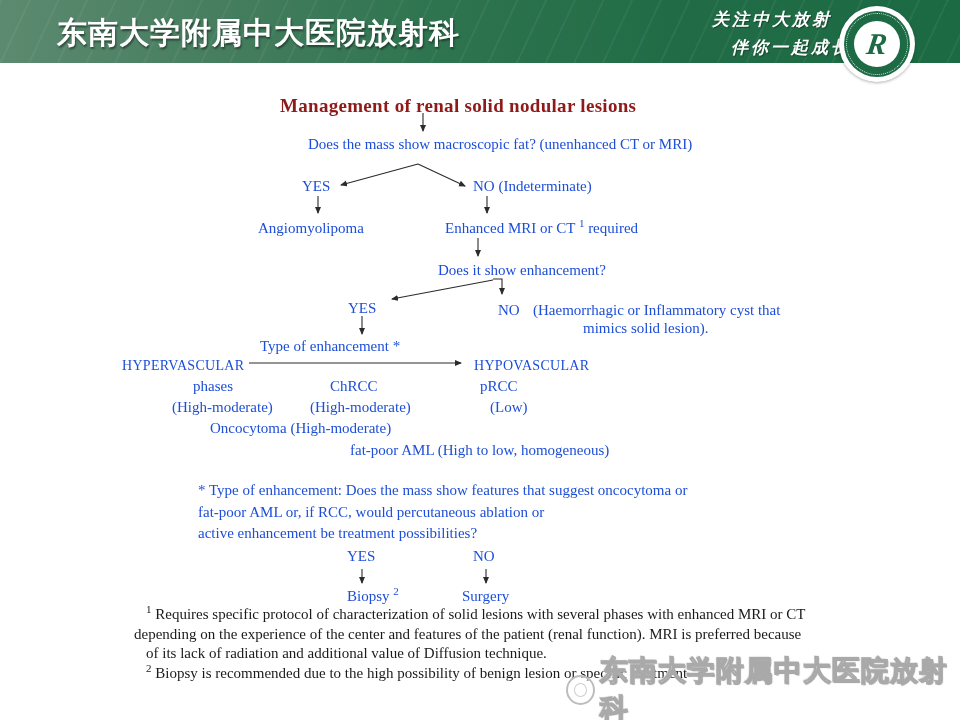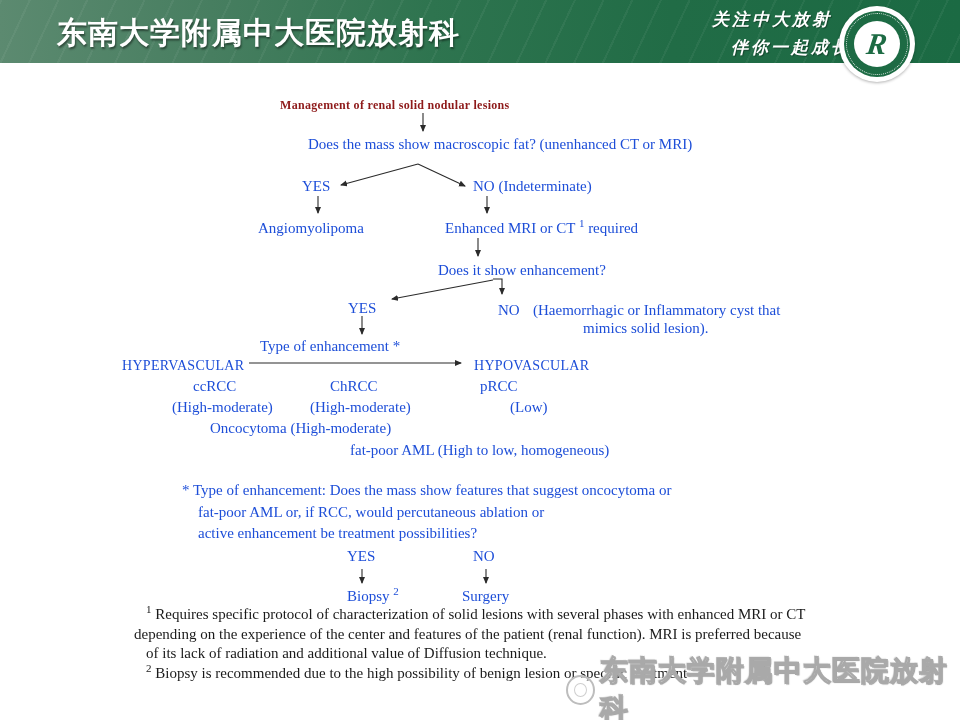--- a/index.html
+++ b/index.html
@@ -22,21 +22,21 @@
   .logo{position:absolute;left:839px;top:6px;width:76px;height:76px;border-radius:50%;
         background:#fff;box-shadow:0 1px 3px rgba(0,0,0,.3);z-index:3;}
   .logo-ring{position:absolute;inset:5px;border-radius:50%;background:#1d6b44;}
   .logo-dots{position:absolute;inset:2px;border-radius:50%;border:1px dotted rgba(255,255,255,.85);}
   .logo-face{position:absolute;inset:10px;border-radius:50%;background:#fff;
         display:flex;align-items:center;justify-content:center;}
   .logo-r{font-style:italic;font-weight:bold;font-size:30px;color:#1d6b44;transform:skewX(-8deg);line-height:1;}
 
   
   .lbl{position:absolute;white-space:nowrap;font-size:15px;line-height:19px;color:#1d4ed8;}
-  .flow-title{font-size:12px;font-weight:bold;color:#8e1a1a;letter-spacing:.3px;}
+  .flow-title{font-size:19px;font-weight:bold;color:#8e1a1a;letter-spacing:.3px;}
   .vasc{font-size:14px;letter-spacing:.3px;}
   sup{font-size:11px;line-height:0;}
 
   .arrows{position:absolute;left:0;top:0;width:960px;height:720px;pointer-events:none;}
 
   
   .fn{position:absolute;white-space:nowrap;font-size:15px;color:#1a1a1a;z-index:1;}
   .watermark{position:absolute;left:566px;top:652px;display:flex;align-items:center;gap:5px;z-index:6;}
   .wm-icon{width:30px;height:30px;border-radius:50%;border:2px solid #bdbdbd;background:rgba(255,255,255,.55);
         box-sizing:border-box;position:relative;}
@@ -98,32 +98,32 @@
 
   <div class="lbl" style="left:348px;top:299px">YES</div>
   <div class="lbl" style="left:498px;top:301px">NO</div>
   <div class="lbl" style="left:533px;top:301px">(Haemorrhagic or Inflammatory cyst that</div>
   <div class="lbl" style="left:583px;top:319px">mimics solid lesion).</div>
 
   <div class="lbl" style="left:260px;top:337px">Type of enhancement *</div>
   <div class="lbl vasc" style="left:122px;top:356px">HYPERVASCULAR</div>
   <div class="lbl vasc" style="left:474px;top:356px">HYPOVASCULAR</div>
 
-  <div class="lbl" style="left:193px;top:377px">ccRCC</div>
+  <div class="lbl" style="left:193px;top:377px">phases</div>
   <div class="lbl" style="left:330px;top:377px">ChRCC</div>
   <div class="lbl" style="left:480px;top:377px">pRCC</div>
 
   <div class="lbl" style="left:172px;top:398px">(High-moderate)</div>
   <div class="lbl" style="left:310px;top:398px">(High-moderate)</div>
-  <div class="lbl" style="left:510px;top:398px">(Low)</div>
+  <div class="lbl" style="left:490px;top:398px">(Low)</div>
 
   <div class="lbl" style="left:210px;top:419px">Oncocytoma (High-moderate)</div>
   <div class="lbl" style="left:350px;top:441px">fat-poor AML (High to low, homogeneous)</div>
 
-  <div class="lbl" style="left:182px;top:481px">* Type of enhancement: Does the mass show features that suggest oncocytoma or</div>
+  <div class="lbl" style="left:198px;top:481px">* Type of enhancement: Does the mass show features that suggest oncocytoma or</div>
   <div class="lbl" style="left:198px;top:503px">fat-poor AML or, if RCC,  would percutaneous ablation or</div>
   <div class="lbl" style="left:198px;top:524px">active enhancement be treatment possibilities?</div>
 
   <div class="lbl" style="left:347px;top:547px">YES</div>
   <div class="lbl" style="left:473px;top:547px">NO</div>
 
   <div class="lbl" style="left:347px;top:587px"><span>Biopsy</span> <sup>2</sup></div>
   <div class="lbl" style="left:462px;top:587px">Surgery</div>
 
   <div class="fn" style="left:146px;top:606px"><sup>1</sup> <span>Requires specific protocol of  characterization of solid lesions with several phases  with enhanced MRI or CT</span></div>

